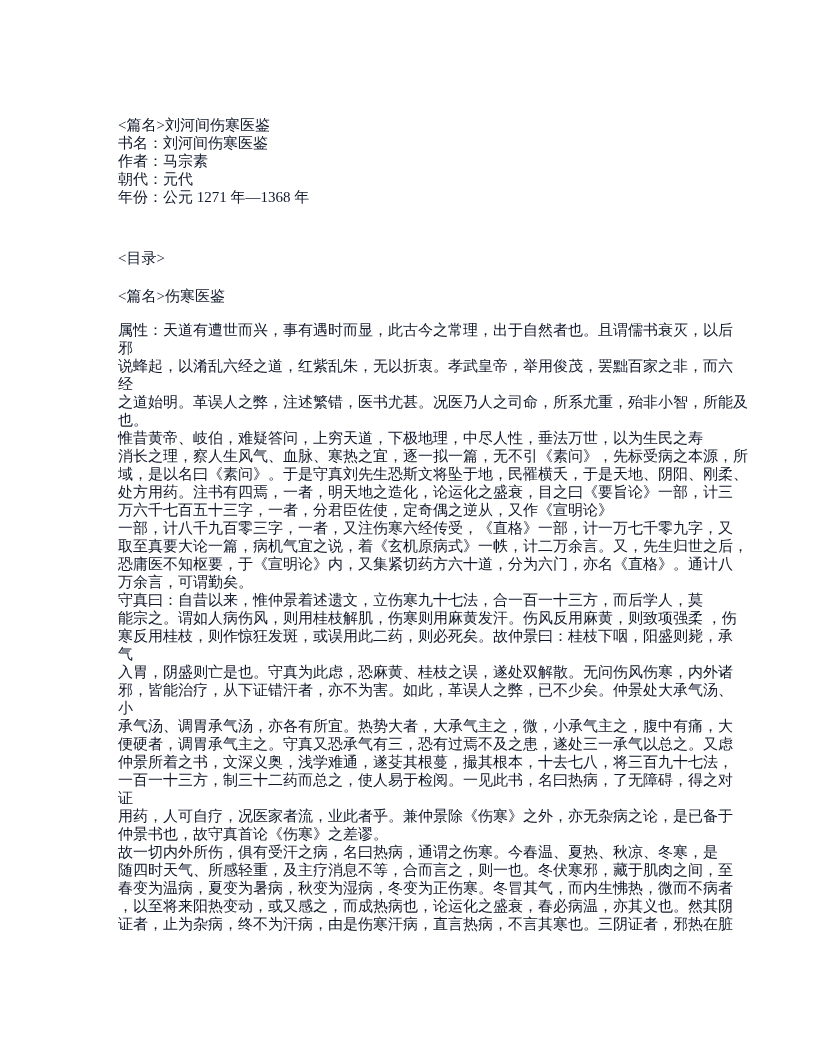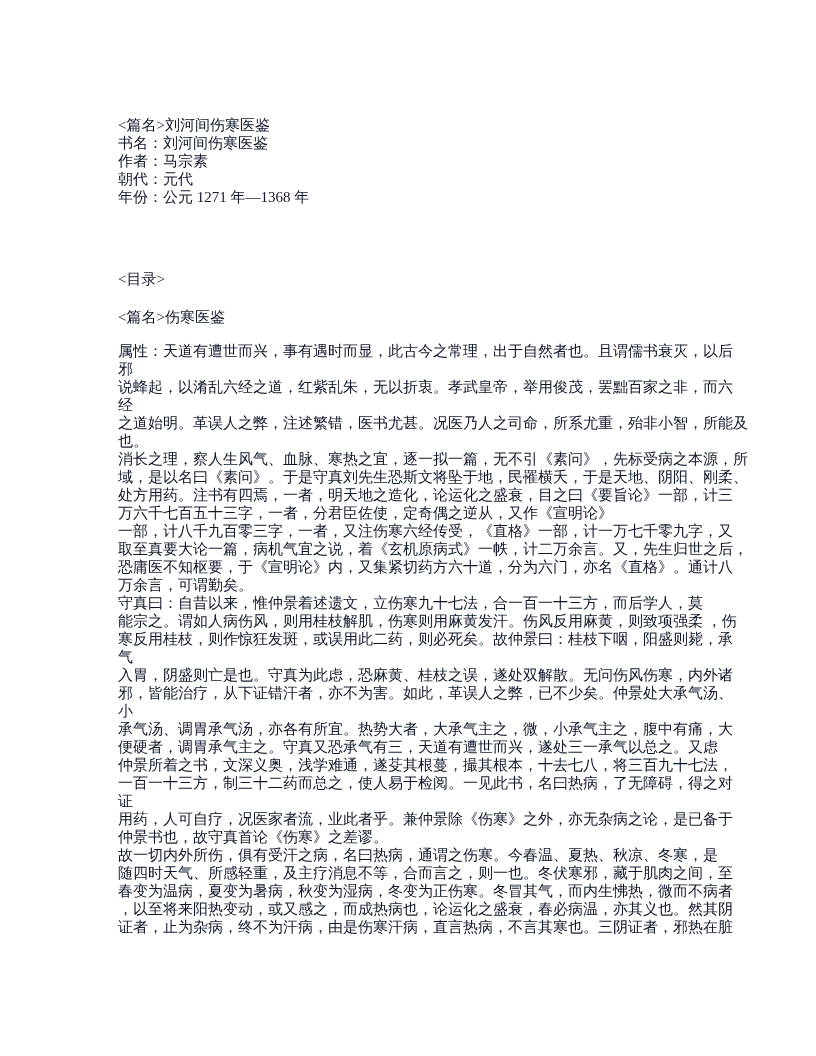--- a/index.html
+++ b/index.html
@@ -23,21 +23,21 @@
     font-size: 15px;
     line-height: 18px;
     color: #0f172a;
   }
   .line {
     white-space: pre;
     height: 18px;
     overflow: visible;
   }
   .toc-block {
-    margin-top: 64px;
+    margin-top: 43px;
   }
   .section-block {
     margin-top: 20px;
   }
   .body-block {
     margin-top: 16px;
   }
 </style>
 </head>
 <body>
@@ -61,37 +61,38 @@
       <div class="line">&lt;篇名&gt;伤寒医鉴</div>
     </div>
 
     <div class="body-block">
         <div class="line">属性：天道有遭世而兴，事有遇时而显，此古今之常理，出于自然者也。且谓儒书衰灭，以后</div>
         <div class="line">邪</div>
         <div class="line">说蜂起，以淆乱六经之道，红紫乱朱，无以折衷。孝武皇帝，举用俊茂，罢黜百家之非，而六</div>
         <div class="line">经</div>
         <div class="line">之道始明。革误人之弊，注述繁错，医书尤甚。况医乃人之司命，所系尤重，殆非小智，所能及</div>
         <div class="line">也。</div>
+        <div class="line">惟昔黄帝、岐伯，难疑答问，上穷天道，下极地理，中尽人性，垂法万世，以为生民之寿</div>
         <div class="line">消长之理，察人生风气、血脉、寒热之宜，逐一拟一篇，无不引《素问》，先标受病之本源，所</div>
         <div class="line">域，是以名曰《素问》。于是守真刘先生恐斯文将坠于地，民罹横夭，于是天地、阴阳、刚柔、</div>
         <div class="line">处方用药。注书有四焉，一者，明天地之造化，论运化之盛衰，目之曰《要旨论》一部，计三</div>
         <div class="line">万六千七百五十三字，一者，分君臣佐使，定奇偶之逆从，又作《宣明论》</div>
         <div class="line">一部，计八千九百零三字，一者，又注伤寒六经传受，《直格》一部，计一万七千零九字，又</div>
         <div class="line">取至真要大论一篇，病机气宜之说，着《玄机原病式》一帙，计二万余言。又，先生归世之后，</div>
         <div class="line">恐庸医不知枢要，于《宣明论》内，又集紧切药方六十道，分为六门，亦名《直格》。通计八</div>
         <div class="line">万余言，可谓勤矣。</div>
         <div class="line">守真曰：自昔以来，惟仲景着述遗文，立伤寒九十七法，合一百一十三方，而后学人，莫</div>
         <div class="line">能宗之。谓如人病伤风，则用桂枝解肌，伤寒则用麻黄发汗。伤风反用麻黄，则致项强柔 ，伤</div>
         <div class="line">寒反用桂枝，则作惊狂发斑，或误用此二药，则必死矣。故仲景曰：桂枝下咽，阳盛则毙，承</div>
         <div class="line">气</div>
         <div class="line">入胃，阴盛则亡是也。守真为此虑，恐麻黄、桂枝之误，遂处双解散。无问伤风伤寒，内外诸</div>
         <div class="line">邪，皆能治疗，从下证错汗者，亦不为害。如此，革误人之弊，已不少矣。仲景处大承气汤、</div>
         <div class="line">小</div>
         <div class="line">承气汤、调胃承气汤，亦各有所宜。热势大者，大承气主之，微，小承气主之，腹中有痛，大</div>
-        <div class="line">便硬者，调胃承气主之。守真又恐承气有三，天道有遭世而兴，遂处三一承气以总之。又虑</div>
+        <div class="line">便硬者，调胃承气主之。守真又恐承气有三，恐有过焉不及之患，遂处三一承气以总之。又虑</div>
         <div class="line">仲景所着之书，文深义奥，浅学难通，遂芟其根蔓，撮其根本，十去七八，将三百九十七法，</div>
         <div class="line">一百一十三方，制三十二药而总之，使人易于检阅。一见此书，名曰热病，了无障碍，得之对</div>
         <div class="line">证</div>
         <div class="line">用药，人可自疗，况医家者流，业此者乎。兼仲景除《伤寒》之外，亦无杂病之论，是已备于</div>
         <div class="line">仲景书也，故守真首论《伤寒》之差谬。</div>
         <div class="line">故一切内外所伤，俱有受汗之病，名曰热病，通谓之伤寒。今春温、夏热、秋凉、冬寒，是</div>
         <div class="line">随四时天气、所感轻重，及主疗消息不等，合而言之，则一也。冬伏寒邪，藏于肌肉之间，至</div>
         <div class="line">春变为温病，夏变为暑病，秋变为湿病，冬变为正伤寒。冬冒其气，而内生怫热，微而不病者</div>
         <div class="line">，以至将来阳热变动，或又感之，而成热病也，论运化之盛衰，春必病温，亦其义也。然其阴</div>
         <div class="line">证者，止为杂病，终不为汗病，由是伤寒汗病，直言热病，不言其寒也。三阴证者，邪热在脏</div>

